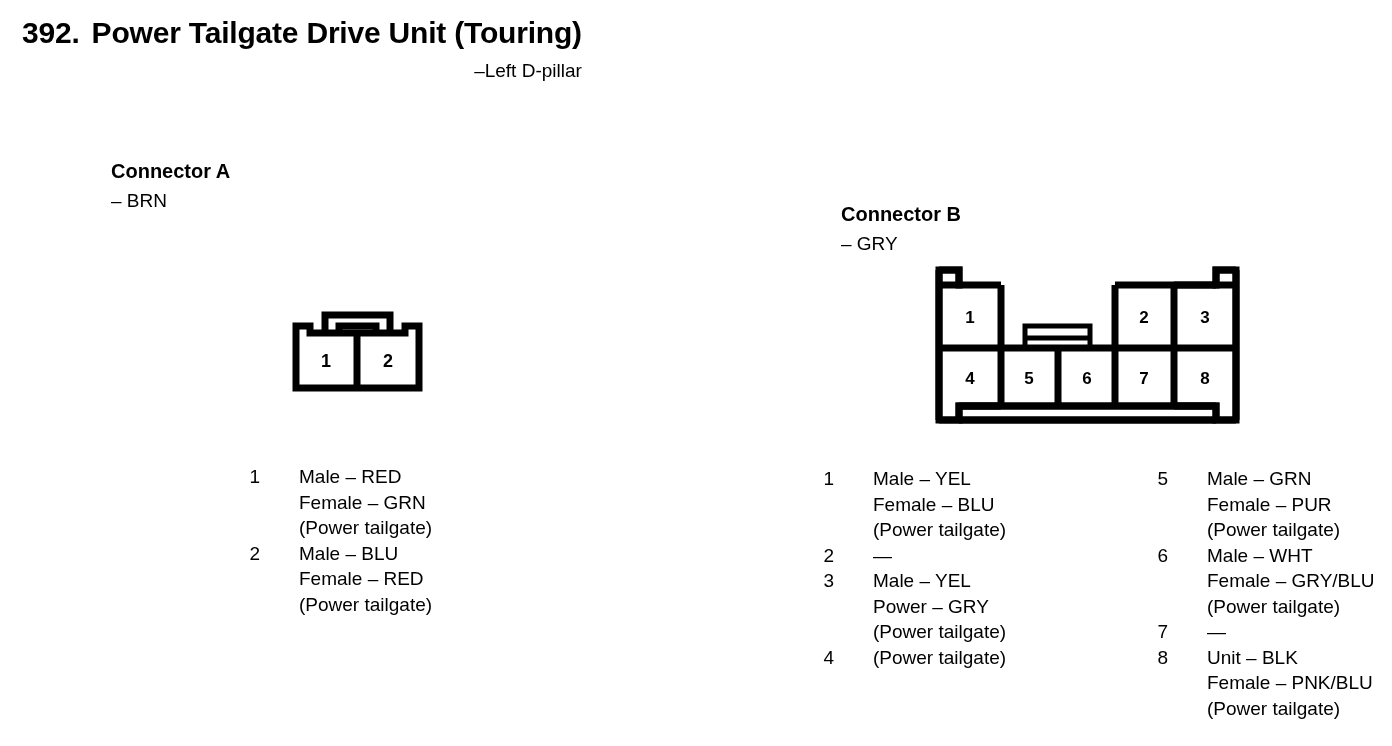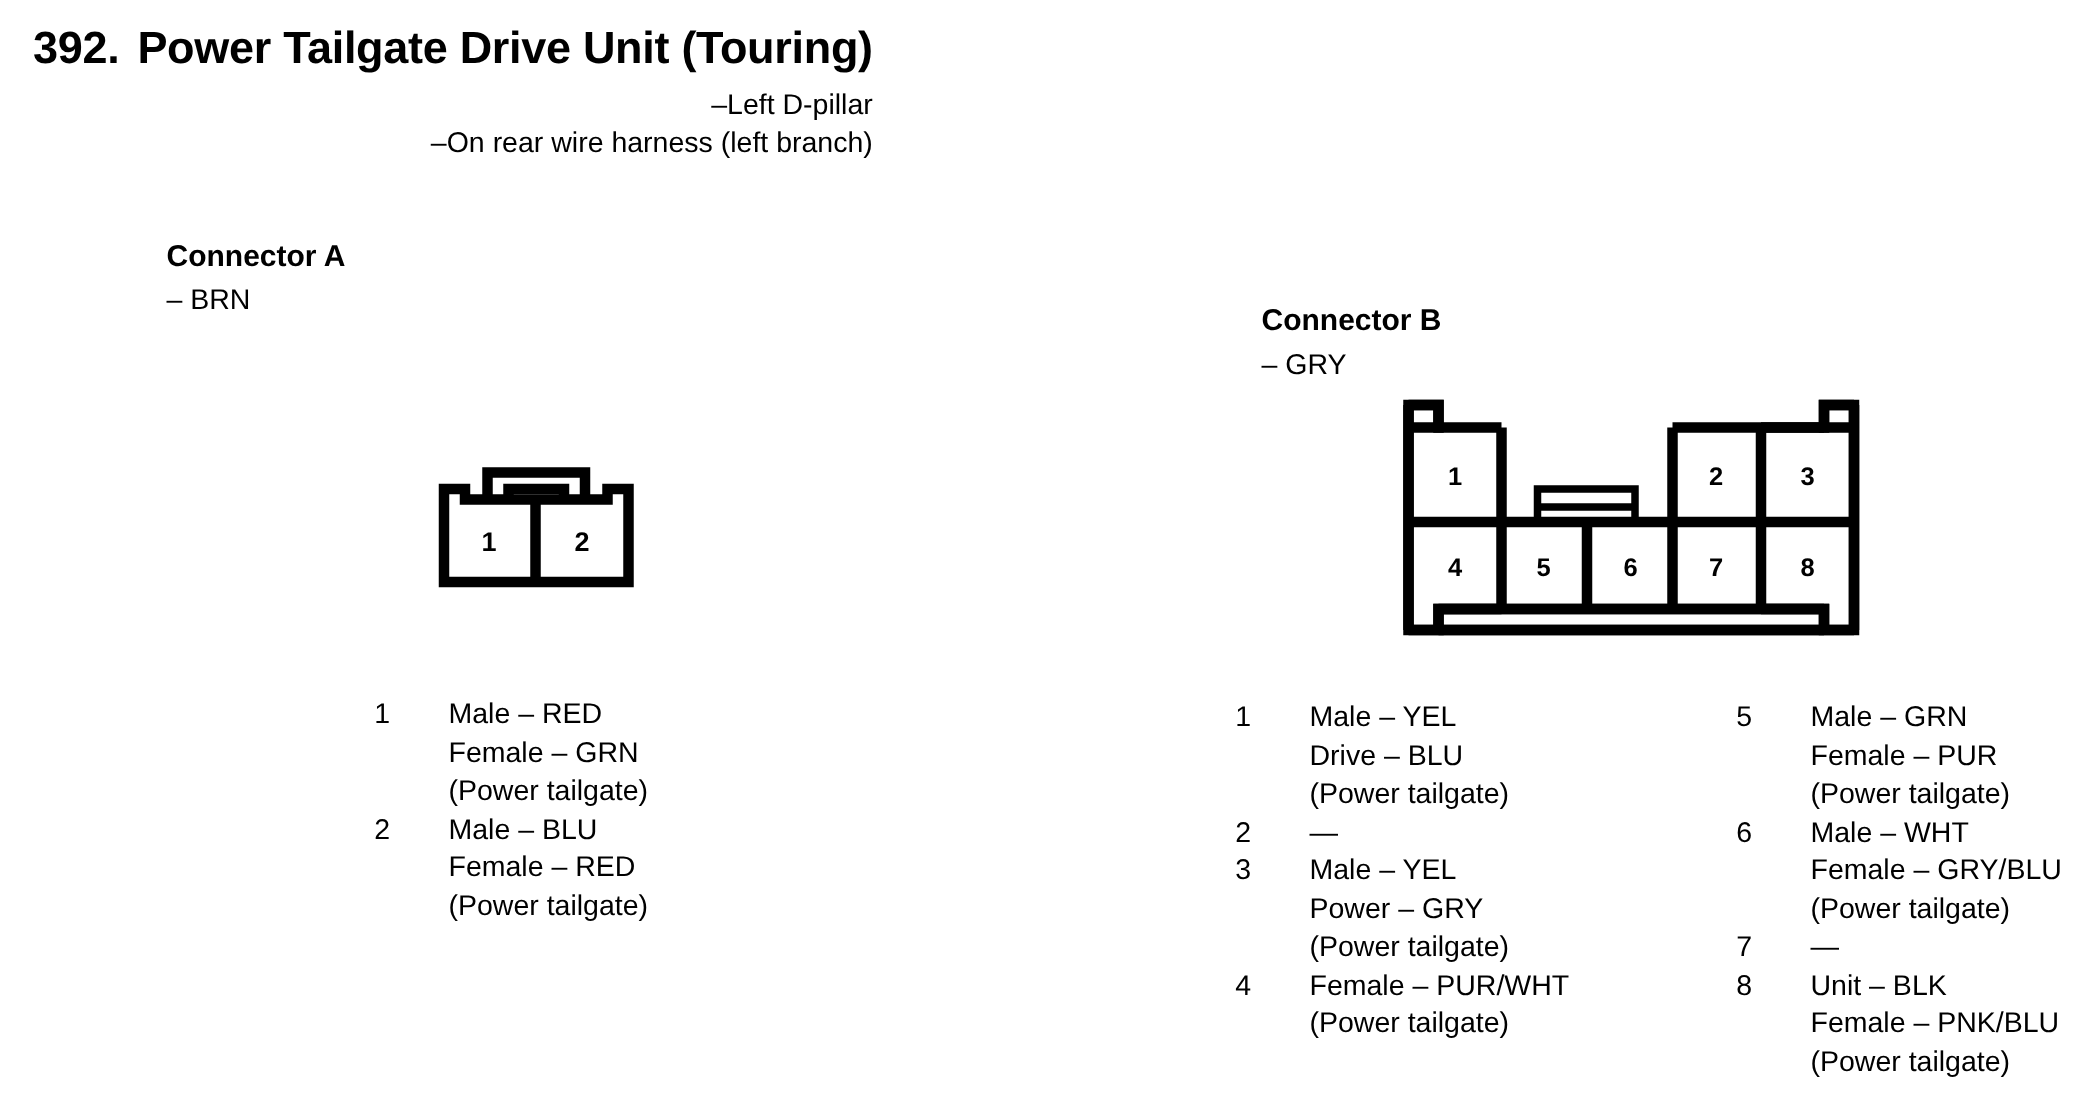--- a/index.html
+++ b/index.html
@@ -110,23 +110,20 @@
 
 <div id="header">
   <div class="title-row">
     <span class="title-num">392.</span>
     <span>Power Tailgate Drive Unit (Touring)</span>
   </div>
   <div id="subtitle-list">
     <div class="sub-line">
       <span class="dash-lead">–</span><span>Left D-pillar</span>
     </div>
-    <div class="sub-line">
-      <span class="dash-lead">–</span><span>On rear wire harness (left branch)</span>
-    </div>
   </div>
 </div>
 
 <div class="conn-head" id="connector-a-heading">
   <div class="conn-title">Connector A</div>
   <div class="conn-color">– BRN</div>
 </div>
 
 <div class="conn-head" id="connector-b-heading">
   <div class="conn-title">Connector B</div>
@@ -222,42 +219,41 @@
         <span class="pin-line">Female – RED</span>
         <span class="pin-line">(Power tailgate)</span>
       </span>
     </div>
   </div>
 <div class="pin-list" id="pins-b1">
     <div class="pin-entry">
       <span class="pin-num">1</span>
       <span class="pin-lines">
         <span class="pin-line">Male – YEL</span>
-        <span class="pin-line">Drive – BLU</span>
+        <span class="pin-line">Female – BLU</span>
         <span class="pin-line">(Power tailgate)</span>
       </span>
     </div>
     <div class="pin-entry">
       <span class="pin-num">2</span>
       <span class="pin-lines">
         <span class="pin-line">—</span>
       </span>
     </div>
     <div class="pin-entry">
       <span class="pin-num">3</span>
       <span class="pin-lines">
         <span class="pin-line">Male – YEL</span>
         <span class="pin-line">Power – GRY</span>
         <span class="pin-line">(Power tailgate)</span>
       </span>
     </div>
     <div class="pin-entry">
       <span class="pin-num">4</span>
       <span class="pin-lines">
-        <span class="pin-line">Female – PUR/WHT</span>
         <span class="pin-line">(Power tailgate)</span>
       </span>
     </div>
   </div>
 <div class="pin-list" id="pins-b2">
     <div class="pin-entry">
       <span class="pin-num">5</span>
       <span class="pin-lines">
         <span class="pin-line">Male – GRN</span>
         <span class="pin-line">Female – PUR</span>

